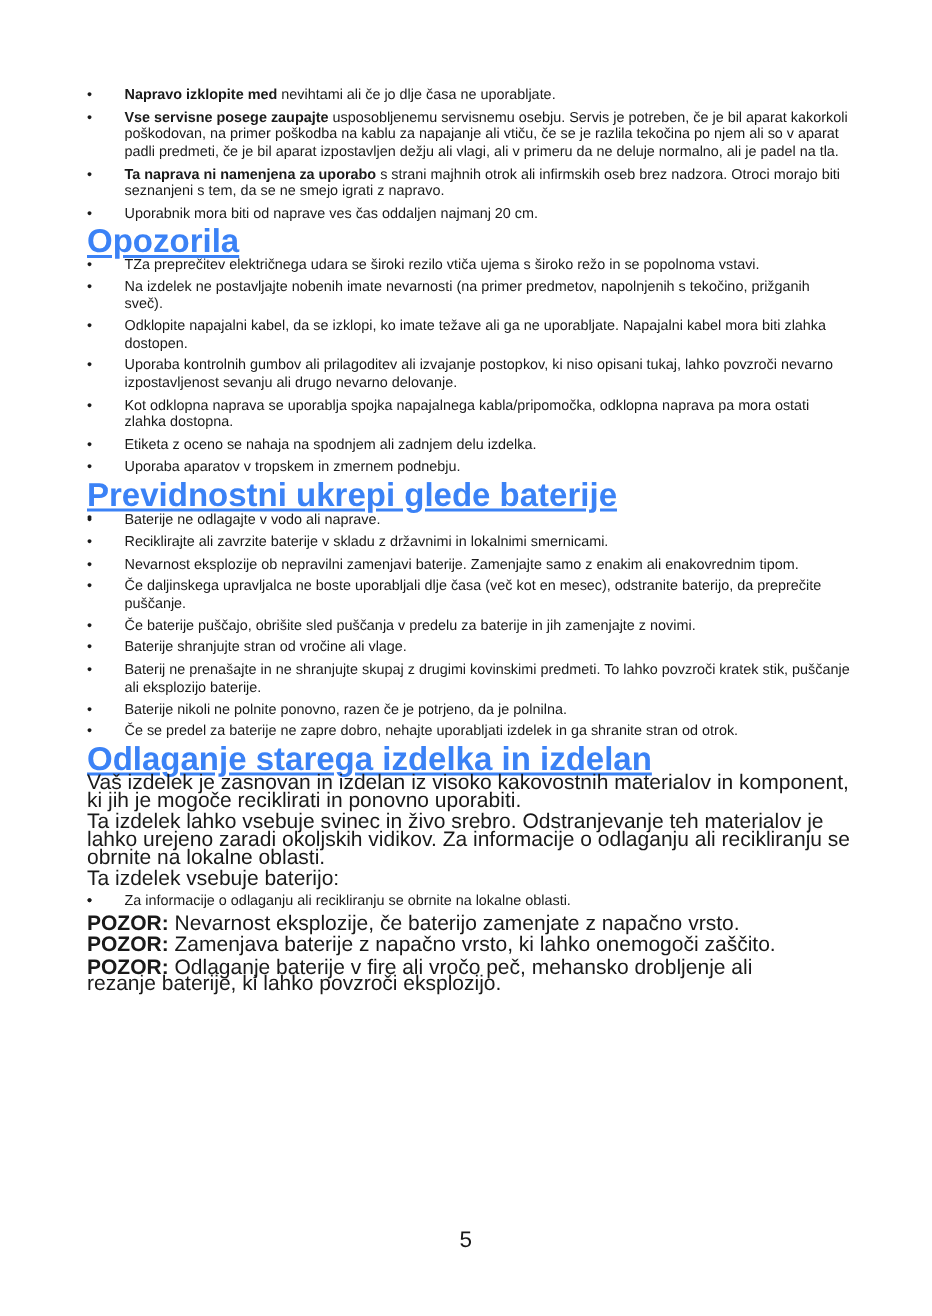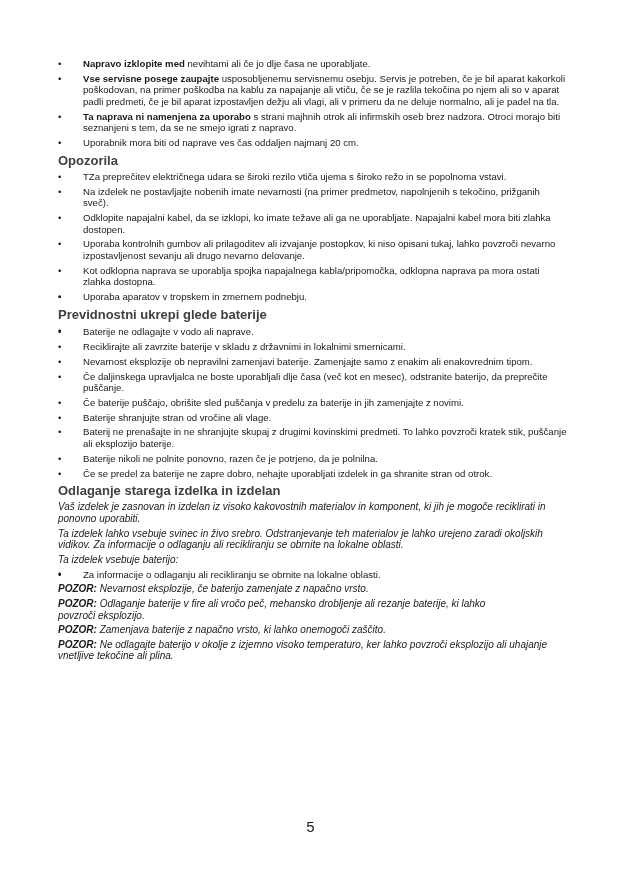--- a/index.html
+++ b/index.html
@@ -1,42 +1,42 @@
 <!DOCTYPE html>
 <html><head>
 <meta charset="utf-8">
 <style>
   html, body { margin: 0; padding: 0; background: #ffffff; }
   body { width: 621px; height: 877px; position: relative; overflow: hidden;
          font-family: "Liberation Sans", sans-serif; color: #1a1a1a; }
   .page { position: absolute; left: 58px; top: 58px; width: 510px; }
   .bl { position: relative; padding-left: 25px; font-size: 9.6px; line-height: 11.6px; margin-bottom: 3.2px; }
   .bl .dot { position: absolute; left: 0; top: 0; }
-  .h { font-size: 13px; font-weight: bold; line-height: 17px; margin: 1px 0 2px 0; color: #404040; }
-  .p { font-size: 10px; line-height: 11.6px; margin-bottom: 3px; font-style: italic; }
+  .h { font-size: 22px; font-weight: bold; line-height: 17px; margin: 1px 0 2px 0; color: #3b82f6; text-decoration: underline; }
+  .p { font-size: 14px; line-height: 11.6px; margin-bottom: 3px; }
   b { font-weight: bold; }
   .pagenum { position: absolute; left: 0; width: 621px; top: 818px; text-align: center; font-size: 15px; }
 </style>
 </head>
 <body>
 
 <div class="page">
 
   <div class="bl"><span class="dot">•</span><b>Napravo izklopite med</b><span> nevihtami ali če jo dlje časa ne uporabljate.</span></div>
   <div class="bl"><span class="dot">•</span><b>Vse servisne posege zaupajte</b><span> usposobljenemu servisnemu osebju. Servis je potreben, če je bil aparat kakorkoli poškodovan, na primer poškodba na kablu za napajanje ali vtiču, če se je razlila tekočina po njem ali so v aparat padli predmeti, če je bil aparat izpostavljen dežju ali vlagi, ali v primeru da ne deluje normalno, ali je padel na tla.</span></div>
   <div class="bl"><span class="dot">•</span><b>Ta naprava ni namenjena za uporabo</b><span> s strani majhnih otrok ali infirmskih oseb brez nadzora. Otroci morajo biti seznanjeni s tem, da se ne smejo igrati z napravo.</span></div>
   <div class="bl"><span class="dot">•</span><span>Uporabnik mora biti od naprave ves čas oddaljen najmanj 20 cm.</span></div>
 
   <div class="h">Opozorila</div>
   <div class="bl"><span class="dot">•</span><span>TZa preprečitev električnega udara se široki rezilo vtiča ujema s široko režo in se popolnoma vstavi.</span></div>
   <div class="bl"><span class="dot">•</span><span>Na izdelek ne postavljajte nobenih imate nevarnosti (na primer predmetov, napolnjenih s tekočino, prižganih sveč).</span></div>
   <div class="bl"><span class="dot">•</span><span>Odklopite napajalni kabel, da se izklopi, ko imate težave ali ga ne uporabljate. Napajalni kabel mora biti zlahka dostopen.</span></div>
   <div class="bl"><span class="dot">•</span><span>Uporaba kontrolnih gumbov ali prilagoditev ali izvajanje postopkov, ki niso opisani tukaj, lahko povzroči nevarno izpostavljenost sevanju ali drugo nevarno delovanje.</span></div>
   <div class="bl"><span class="dot">•</span><span>Kot odklopna naprava se uporablja spojka napajalnega kabla/pripomočka, odklopna naprava pa mora ostati zlahka dostopna.</span></div>
-  <div class="bl"><span class="dot">•</span></div>
+  <div class="bl"><span class="dot">•</span><span>Etiketa z oceno se nahaja na spodnjem ali zadnjem delu izdelka.</span></div>
   <div class="bl"><span class="dot">•</span><span>Uporaba aparatov v tropskem in zmernem podnebju.</span></div>
 
   <div class="h">Previdnostni ukrepi glede baterije</div>
   <div class="bl"><span class="dot">•</span></div>
   <div class="bl"><span class="dot">•</span><span>Baterije ne odlagajte v vodo ali naprave.</span></div>
   <div class="bl"><span class="dot">•</span><span>Reciklirajte ali zavrzite baterije v skladu z državnimi in lokalnimi smernicami.</span></div>
   <div class="bl"><span class="dot">•</span><span>Nevarnost eksplozije ob nepravilni zamenjavi baterije. Zamenjajte samo z enakim ali enakovrednim tipom.</span></div>
   <div class="bl"><span class="dot">•</span><span>Če daljinskega upravljalca ne boste uporabljali dlje časa (več kot en mesec), odstranite baterijo, da preprečite puščanje.</span></div>
   <div class="bl"><span class="dot">•</span><span>Če baterije puščajo, obrišite sled puščanja v predelu za baterije in jih zamenjajte z novimi.</span></div>
   <div class="bl"><span class="dot">•</span><span>Baterije shranjujte stran od vročine ali vlage.</span></div>
@@ -44,18 +44,17 @@
   <div class="bl"><span class="dot">•</span><span>Baterije nikoli ne polnite ponovno, razen če je potrjeno, da je polnilna.</span></div>
   <div class="bl"><span class="dot">•</span><span>Če se predel za baterije ne zapre dobro, nehajte uporabljati izdelek in ga shranite stran od otrok.</span></div>
 
   <div class="h">Odlaganje starega izdelka in izdelan</div>
   <div class="p">Vaš izdelek je zasnovan in izdelan iz visoko kakovostnih materialov in komponent, ki jih je mogoče reciklirati in ponovno uporabiti.</div>
   <div class="p">Ta izdelek lahko vsebuje svinec in živo srebro. Odstranjevanje teh materialov je lahko urejeno zaradi okoljskih vidikov. Za informacije o odlaganju ali recikliranju se obrnite na lokalne oblasti.</div>
   <div class="p">Ta izdelek vsebuje baterijo:</div>
   <div class="bl"><span class="dot">•</span></div>
   <div class="bl"><span class="dot">•</span><span>Za informacije o odlaganju ali recikliranju se obrnite na lokalne oblasti.</span></div>
   <div class="p"><b>POZOR:</b><span> Nevarnost eksplozije, če baterijo zamenjate z napačno vrsto.</span></div>
+  <div class="p"><b>POZOR:</b><span> Zamenjava baterije z napačno vrsto, ki lahko onemogoči zaščito.</span></div>
   <div class="p" style="width:445px"><b>POZOR:</b><span> Odlaganje baterije v fire ali vročo peč, mehansko drobljenje ali rezanje baterije, ki lahko povzroči eksplozijo.</span></div>
-  <div class="p"><b>POZOR:</b><span> Zamenjava baterije z napačno vrsto, ki lahko onemogoči zaščito.</span></div>
-  <div class="p"><b>POZOR:</b><span> Ne odlagajte baterijo v okolje z izjemno visoko temperaturo, ker lahko povzroči eksplozijo ali uhajanje vnetljive tekočine ali plina.</span></div>
 </div>
 
 <div class="pagenum">5</div>
 
 </body></html>

